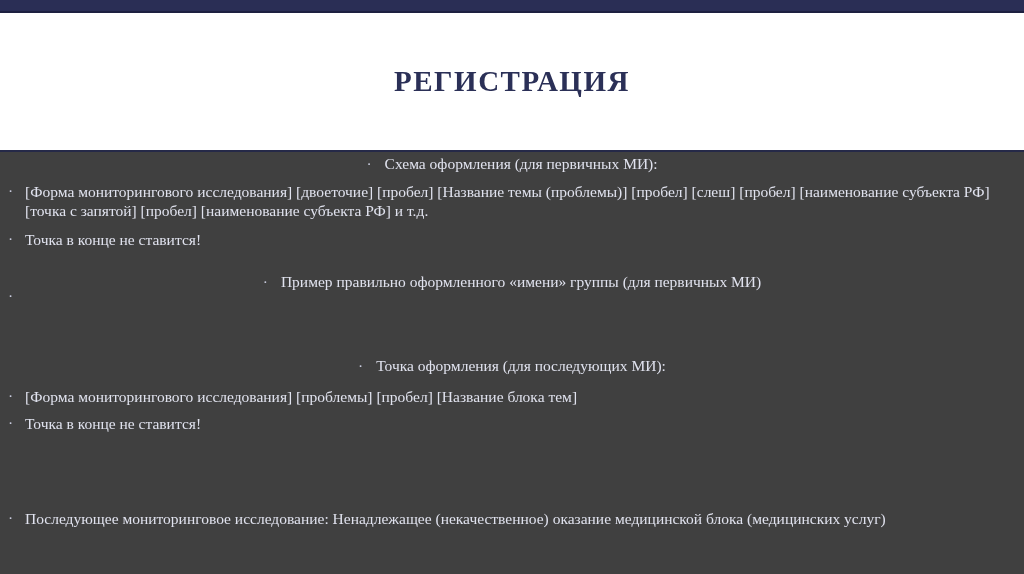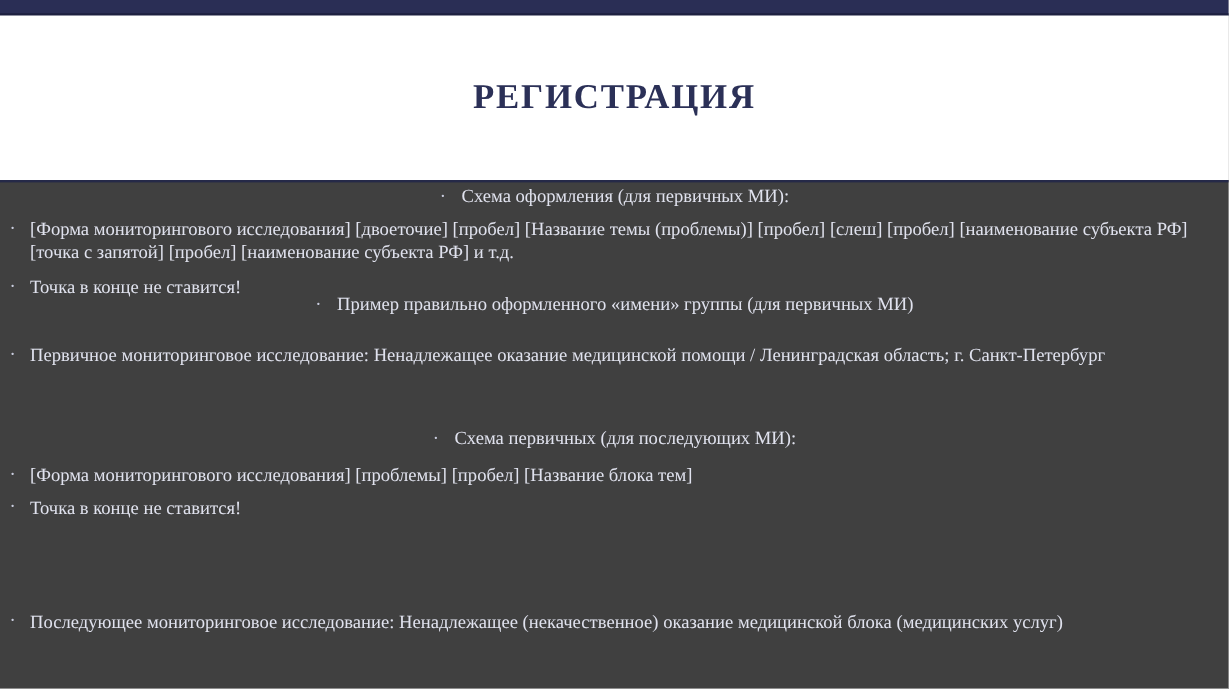--- a/index.html
+++ b/index.html
@@ -69,31 +69,30 @@
     <div class="item left" style="top:30px">
       <span class="bullet">·</span>
       <span>[Форма мониторингового исследования] [двоеточие] [пробел] [Название темы (проблемы)] [пробел] [слеш] [пробел] [наименование субъекта РФ] [точка с запятой] [пробел] [наименование субъекта РФ] и т.д.</span>
     </div>
 
     <div class="item left" style="top:78px">
       <span class="bullet">·</span>
       <span>Точка в конце не ставится!</span>
     </div>
 
-    <div class="item center" style="top:92px">
+    <div class="item center" style="top:120px">
       <span class="bullet-inline">·</span><span>Пример правильно оформленного «имени» группы (для первичных МИ)</span>
     </div>
 
     <div class="item left" style="top:135px">
       <span class="bullet">·</span>
-      <span>Первичное мониторинговое исследование: Ненадлежащее оказание медицинской помощи / Ленинградская область; г. Санкт-Петербург</span>
     </div>
 
     <div class="item center" style="top:204px">
-      <span class="bullet-inline">·</span><span>Схема первичных (для последующих МИ):</span>
+      <span class="bullet-inline">·</span><span>Точка оформления (для последующих МИ):</span>
     </div>
 
     <div class="item left" style="top:235px">
       <span class="bullet">·</span>
       <span>[Форма мониторингового исследования] [проблемы] [пробел] [Название блока тем]</span>
     </div>
 
     <div class="item left" style="top:262px">
       <span class="bullet">·</span>
       <span>Точка в конце не ставится!</span>

